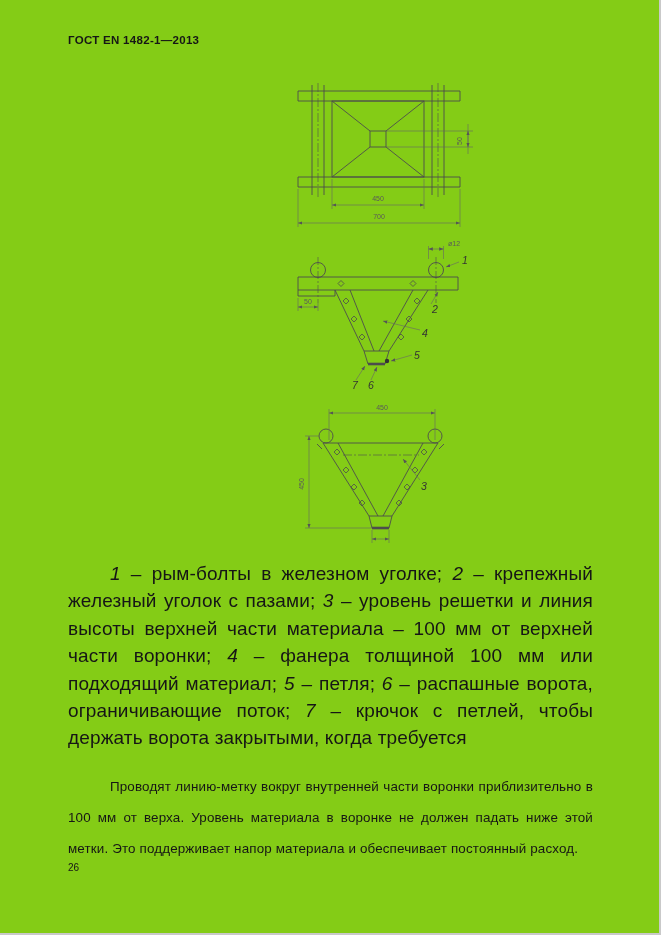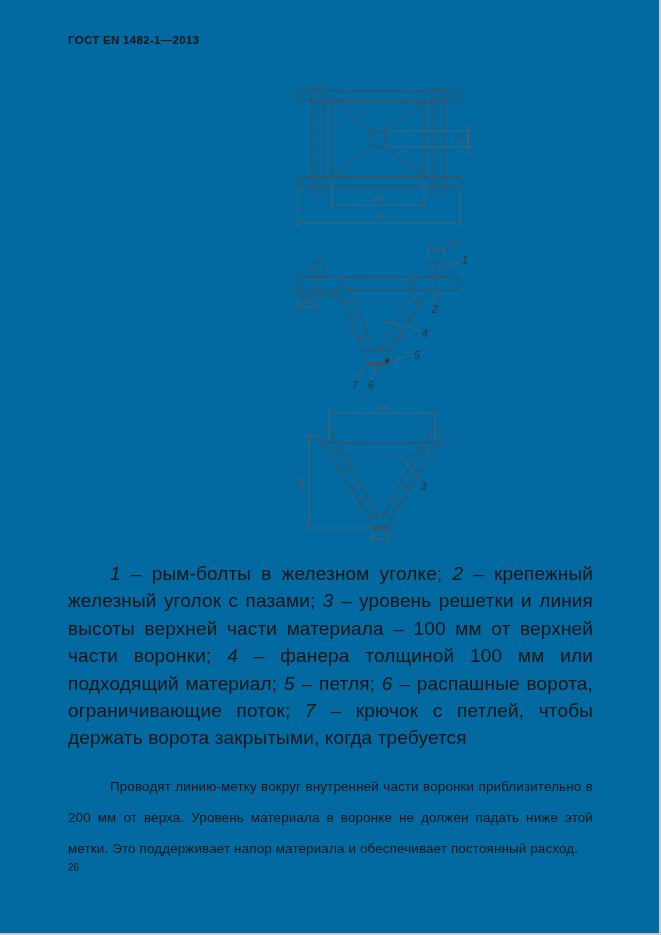--- a/index.html
+++ b/index.html
@@ -1,17 +1,17 @@
 <!DOCTYPE html>
 <html><head>
 <meta charset="utf-8">
 <style>
   html,body { margin:0; padding:0; background:#e9e9e9; }
   .page {
-    position:relative; width:661px; height:935px; background:#0369a1;
+    position:relative; width:661px; height:935px; background:#84cc16;
     font-family:"Liberation Sans", sans-serif; color:#161616;
     box-sizing:border-box; border-right:2px solid #c9c9c9; border-bottom:2px solid #c9c9c9;
     overflow:hidden;
   }
   .doc-header {
     position:absolute; left:68px; top:34px;
     font-size:11.5px; font-weight:bold; letter-spacing:.3px;
   }
   .fig { position:absolute; }
   .fig-a { left:292px; top:83px; }
@@ -173,17 +173,17 @@
       <line x1="127" y1="80" x2="110" y2="59" marker-end="url(#arrC)"></line>
     </g>
     <text class="dim" x="89" y="10" text-anchor="middle">450</text>
     <text class="dim" x="11" y="84" text-anchor="middle" transform="rotate(-90 11 84)">450</text>
     <text class="plabel" x="128" y="90">3</text>
   </svg>
 
   <p class="legend"><i>1</i><span> – рым-болты в железном уголке; </span><i>2</i><span> – крепежный железный уголок с пазами; </span><i>3</i><span> – уровень решетки и линия высоты верхней части материала – 100 мм от верхней части воронки; </span><i>4</i><span> – фанера толщиной 100 мм или подходящий материал; </span><i>5</i><span> – петля; </span><i>6</i><span> – распашные ворота, ограничивающие поток; </span><i>7</i><span> – крючок с петлей, чтобы держать ворота закрытыми, когда требуется</span></p>
 
 
-  <p class="bodytext">Проводят линию-метку вокруг внутренней части воронки приблизительно в 200 мм от верха. Уровень материала в воронке не должен падать ниже этой метки. Это поддерживает напор материала и обеспечивает постоянный расход.</p>
+  <p class="bodytext">Проводят линию-метку вокруг внутренней части воронки приблизительно в 100 мм от верха. Уровень материала в воронке не должен падать ниже этой метки. Это поддерживает напор материала и обеспечивает постоянный расход.</p>
 
   <div class="pagenum">26</div>
 
 </div>
 
 </body></html>

